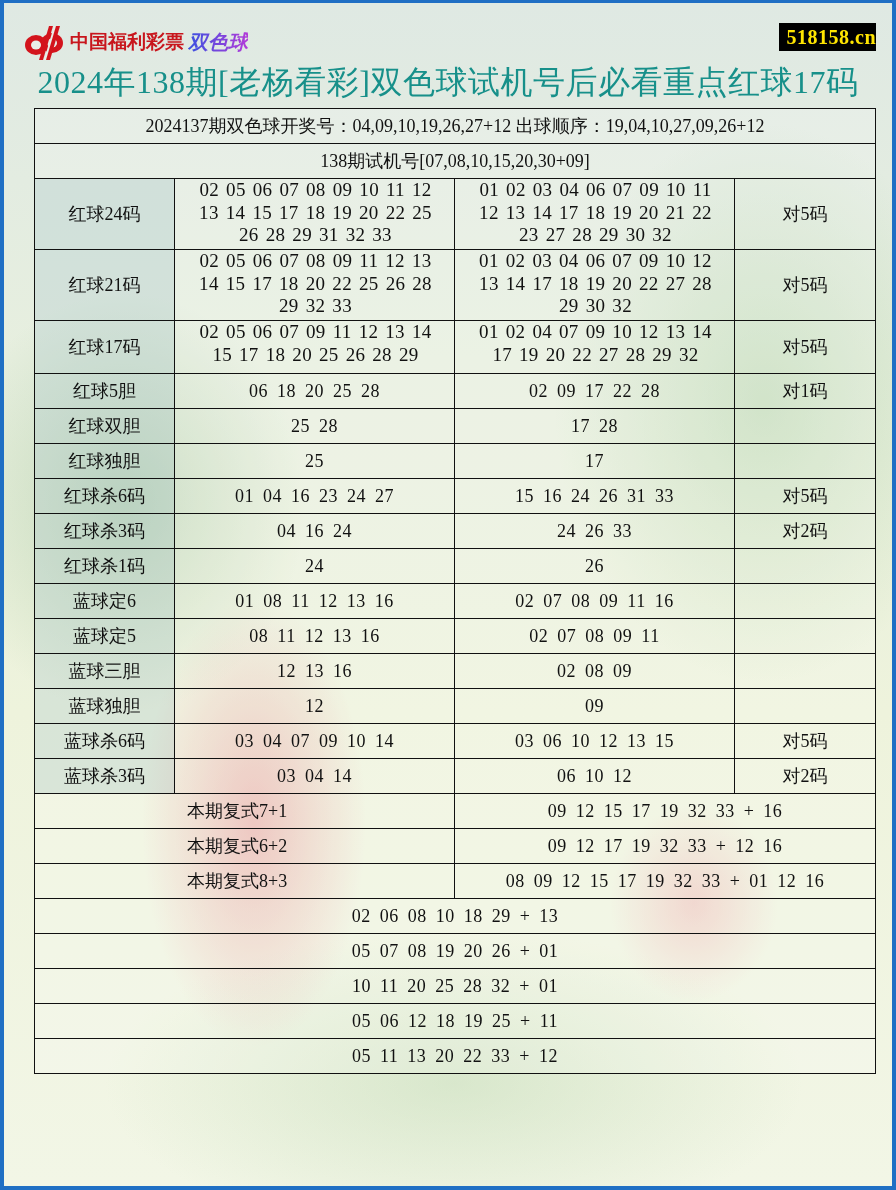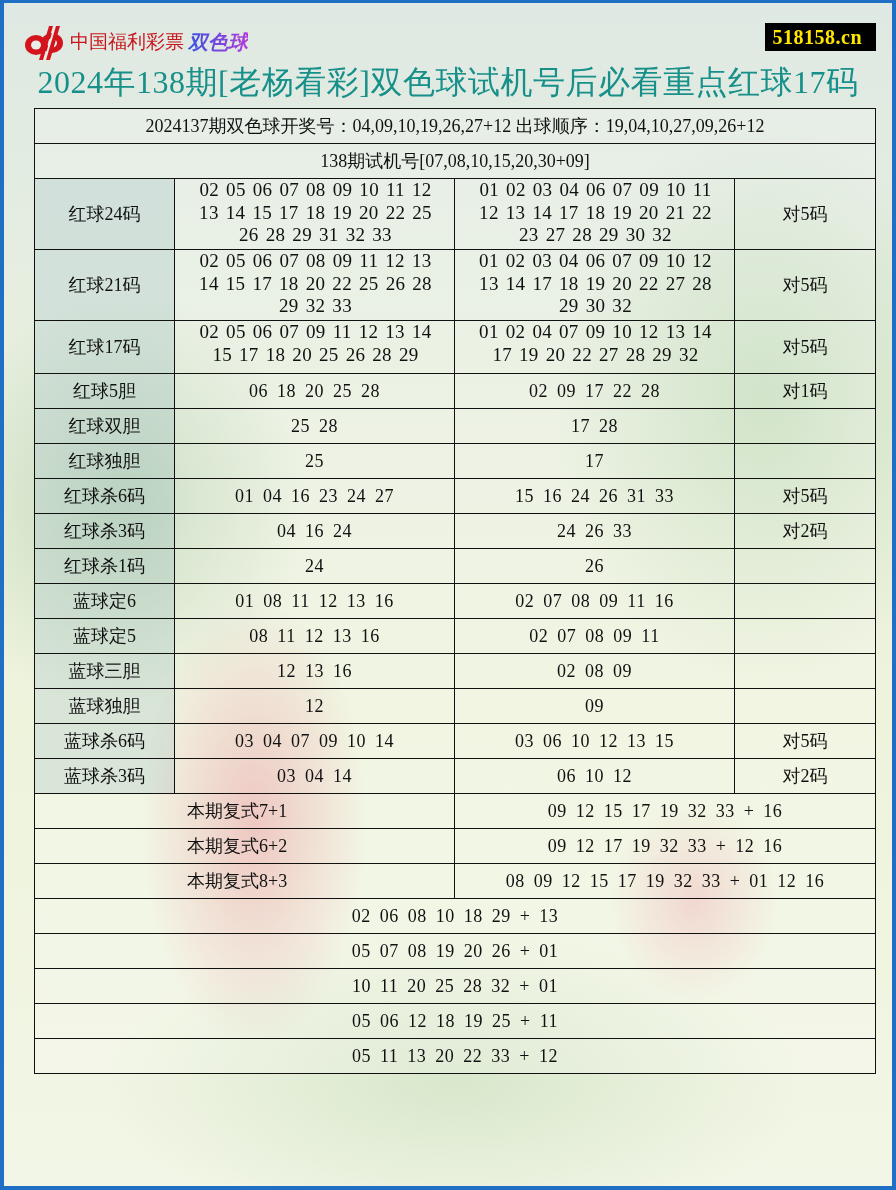--- a/index.html
+++ b/index.html
@@ -20,34 +20,34 @@
       radial-gradient(ellipse 500px 220px at 450px 1080px, rgba(170,205,160,0.35), rgba(170,205,160,0) 70%),
       linear-gradient(180deg, #dfe9e3 0%, #e7efdf 30%, #eef3dc 60%, #f2f6e6 100%);
   }
   .logo {
     position: absolute; left: 18px; top: 22px; height: 34px;
     display: flex; align-items: center; gap: 4px;
   }
   .logo-mark { width: 44px; height: 36px; }
   .logo-text {
     font-family: "DejaVu Sans", "Liberation Sans", sans-serif;
-    font-weight: normal; font-size: 19px; color: #c8161d; letter-spacing: 0px;
+    font-weight: bold; font-size: 19px; color: #c8161d; letter-spacing: 0px;
   }
   .logo-ssq {
     font-family: "DejaVu Sans", "Liberation Sans", sans-serif;
     font-weight: bold; font-style: italic; font-size: 20px;
     background: linear-gradient(90deg, #3a52e0, #b23ad8);
     -webkit-background-clip: text; background-clip: text; color: transparent;
   }
   .site-badge {
     position: absolute; right: 16px; top: 20px;
     background: #000; color: #ffe500;
     font-family: "Liberation Serif", "DejaVu Serif", serif;
     font-weight: bold; font-size: 20px;
-    padding: 3px 14px 2px 8px; letter-spacing: 0.5px;
+    padding: 3px 0 2px 8px; letter-spacing: 0.5px;
   }
   .title {
     position: absolute; left: 0; right: 0; top: 58px;
     text-align: center; color: #17908a;
     font-family: "Liberation Serif", "DejaVu Serif", serif;
     font-size: 32px; letter-spacing: 0.5px; white-space: nowrap;
   }
   table.main {
     position: absolute; left: 30px; top: 105px;
     width: 841px; border-collapse: collapse; table-layout: fixed;

